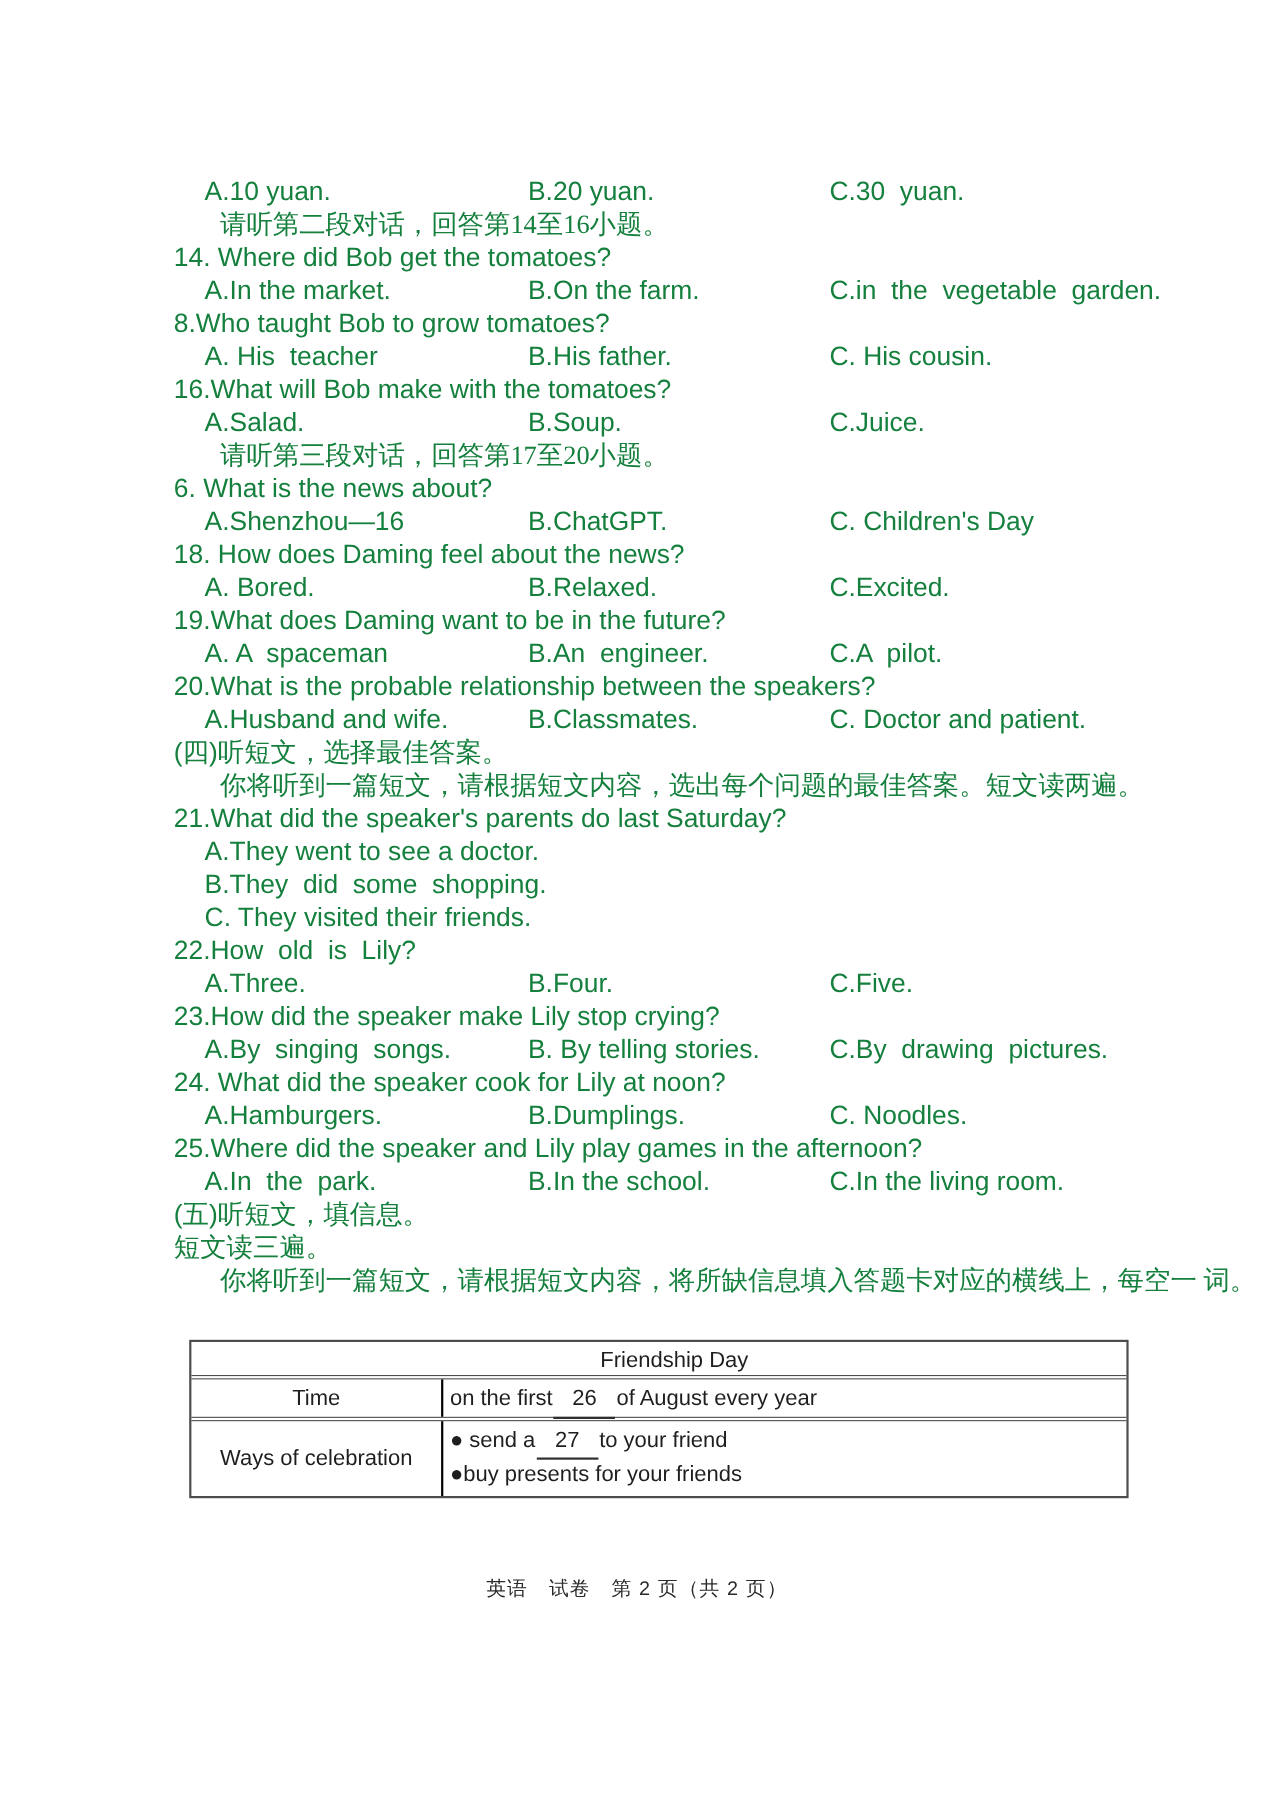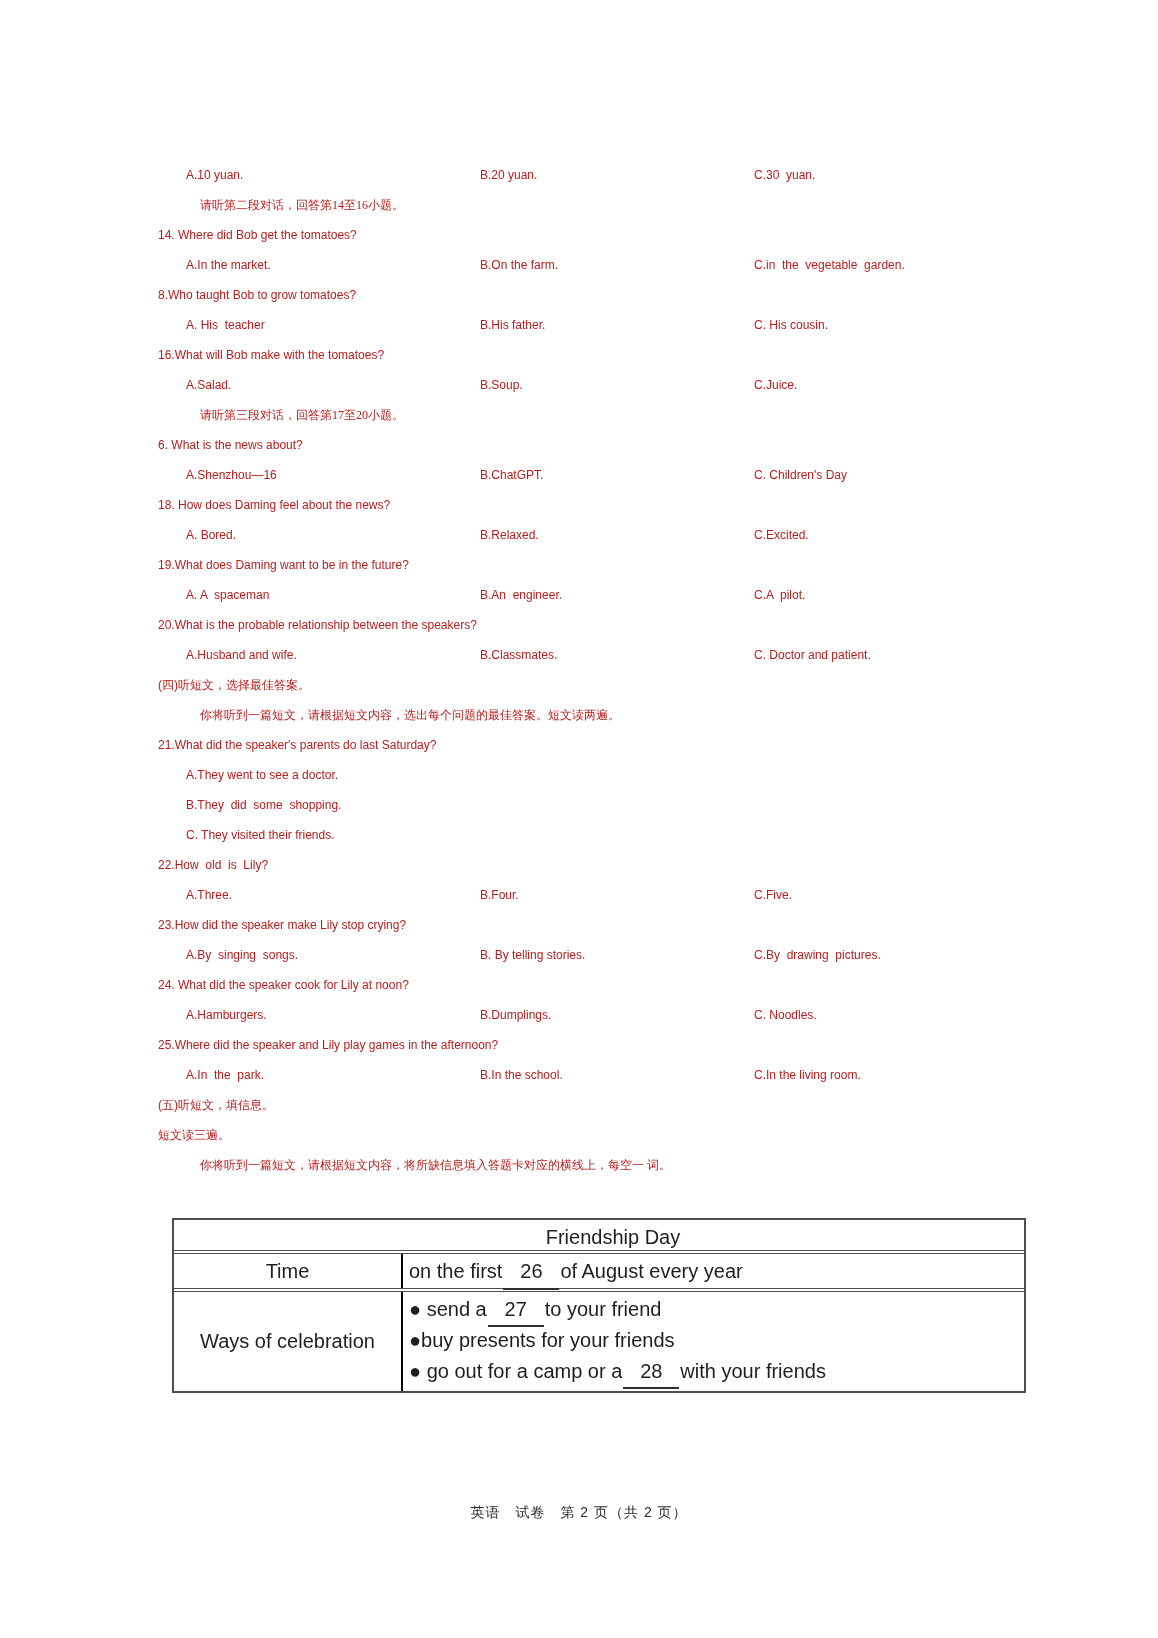--- a/index.html
+++ b/index.html
@@ -10,23 +10,23 @@
     font-family:"Liberation Sans","DejaVu Sans",sans-serif;
     color:#1e1e1e;
     overflow:hidden;
   }
   .page{position:absolute;inset:0;background:#fff;}
   .content{
     position:absolute;left:158px;top:160px;width:872px;
   }
   .line{
     position:relative;height:30px;
-    font-size:12px;line-height:30px;
+    font-size:24px;line-height:30px;
     white-space:pre;
-    color:#b91c1c;
+    color:#15803d;
   }
   .line.cn{padding-left:42px;font-family:Liberation Serif, serif;}
   .line.opt1{padding-left:28px;}
   .line.opts .opt{position:absolute;top:0;white-space:pre;}
   .opt.a{left:28px;}
   .opt.b{left:322px;}
   .opt.c{left:596px;}
 
   
   .ftable{
@@ -58,22 +58,22 @@
   .ways-row .cline{height:31px;line-height:31px;}
   .cline{white-space:pre;}
   .blank{
     display:inline-block;
     min-width:56px;
     text-align:center;
     border-bottom:2px solid #2f2f2f;
     margin:0 1px;
   }
   .footer{
-    position:absolute;top:1504px;left:0;width:1158px;
-    text-align:center;font-size:14px;color:#2a2a2a;
+    position:absolute;top:1432px;left:0;width:1158px;
+    text-align:center;font-size:18px;color:#2a2a2a;
     letter-spacing:1px;white-space:pre;
   }
 </style>
 </head>
 <body>
 
 <div class="page">
   <div class="content">
       <div class="line opts"><span class="opt a">A.10 yuan.</span><span class="opt b">B.20 yuan.</span><span class="opt c">C.30  yuan.</span></div>
       <div class="line cn">请听第二段对话，回答第14至16小题。</div>
@@ -113,21 +113,20 @@
         <div class="trow title-row">Friendship Day</div>
         <div class="trow time-row">
           <div class="tcell-label">Time</div>
           <div class="tcell-content"><div class="cline"><span>on the first</span><span class="blank">26</span><span>of August every year</span></div></div>
         </div>
         <div class="trow ways-row">
           <div class="tcell-label">Ways of celebration</div>
           <div class="tcell-content">
             <div class="cline"><span>● send a</span><span class="blank">27</span><span>to your friend</span></div>
             <div class="cline"><span>●buy presents for your friends</span></div>
-            <div class="cline"><span>● go out for a camp or a</span><span class="blank">28</span><span>with your friends</span></div>
           </div>
         </div>
       </div>
     </div>
 
   <div class="content" style="top:0;height:0;overflow:visible;"></div>
 
   <div class="footer">英语　试卷　第 2 页（共 2 页）</div>
 </div>
 

